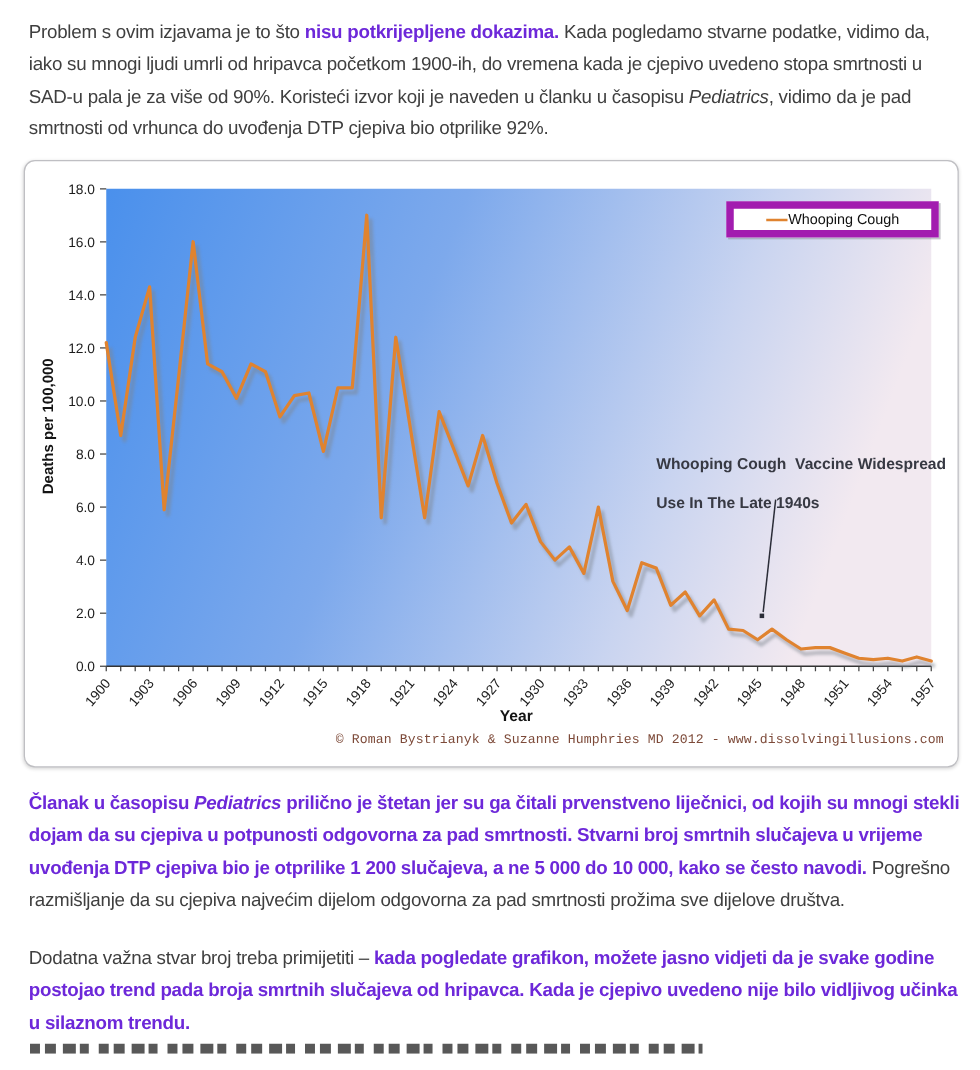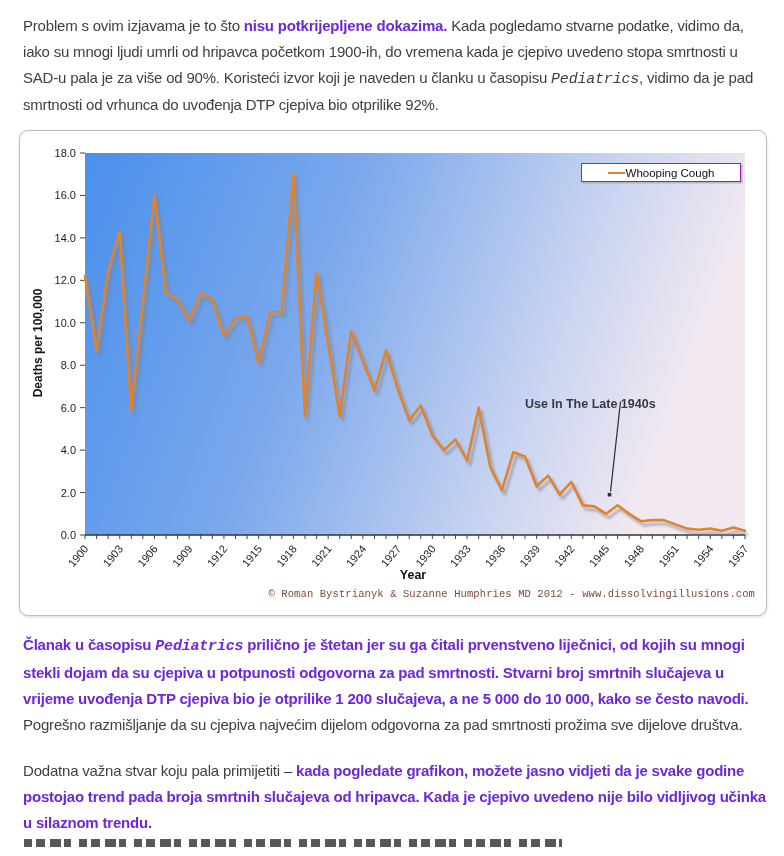--- a/index.html
+++ b/index.html
@@ -1,34 +1,34 @@
 <!DOCTYPE html>
 <html><head>
 <meta charset="utf-8">
 <style>
   html,body{margin:0;padding:0;background:#ffffff;}
   body{width:784px;font-family:"Liberation Sans",sans-serif;color:#3f3f3f;}
   .content{padding-top:13px;}
   p.para{width:745px;margin:0 0 0 23px;font-size:15px;line-height:25.8px;letter-spacing:-0.2px;}
   p.para .b{font-weight:bold;color:#6d28d9;}
-  p.para .i{font-style:italic;font-family:Liberation Mono, monospace;}
+  p.para .i{font-style:italic;}
   p.para2{margin-top:16px;}
   p.para3{margin-top:21px;}
 
   .chart-card{position:relative;width:746px;height:484px;margin:12px 0 0 19px;background:#fff;
     border:1px solid #bfbfc3;border-radius:9px;box-shadow:0 1px 3px rgba(0,0,0,.16);box-sizing:content-box;}
   .chart-card svg{position:absolute;left:0;top:0;}
   .ytick{font:11px "Liberation Sans",sans-serif;fill:#1c1c1c;}
   .xtick{font:11px "Liberation Sans",sans-serif;fill:#1c1c1c;}
   .ylabel{position:absolute;left:18px;top:212px;transform:translate(-50%,-50%) rotate(-90deg);
     font-size:12px;font-weight:bold;color:#141414;white-space:nowrap;}
   .xlabel{position:absolute;left:353px;top:437px;width:80px;text-align:center;
     font-size:12.5px;font-weight:bold;color:#141414;}
   .legend{position:absolute;left:561px;top:32px;width:158px;height:17px;background:#ffffff;
-    border:1px solid #a21caf;box-shadow:1.5px 1.5px 0 rgba(130,134,142,.45);
+    border:6px solid #a21caf;box-shadow:1.5px 1.5px 0 rgba(130,134,142,.45);
     display:flex;align-items:center;justify-content:center;font-size:11.5px;color:#101010;}
   .legend .dash{width:17px;height:0;border-top:2px solid #e0832f;margin-right:1px;}
   .anno{position:absolute;left:505px;top:235px;font-size:12.5px;line-height:15.5px;
     font-weight:bold;color:#373943;white-space:pre;}
   .credit{position:absolute;right:11px;top:457px;font-family:Liberation Mono, monospace;
     font-size:10.5px;color:#7d4a39;letter-spacing:0.1px;}
 
   .truncated{width:538px;height:8px;margin:3px 0 0 24px;overflow:hidden;opacity:.85;
     background:repeating-linear-gradient(90deg,
       #3a3a3a 0 8px, rgba(0,0,0,0) 8px 12px,
@@ -161,24 +161,24 @@
         <polyline points="65.0,145.1 76.6,219.4 88.2,140.8 99.7,100.5 111.3,278.8 122.9,172.7 134.5,64.4 146.1,162.1 157.6,168.4 169.2,189.7 180.8,162.1 192.4,168.4 203.9,204.5 215.5,187.5 227.1,185.4 238.7,232.1 250.3,181.2 261.8,181.2 273.4,43.2 285.0,285.2 296.6,140.8 308.2,213.0 319.7,285.2 331.3,200.3 342.9,230.0 354.5,259.7 366.1,219.4 377.6,257.6 389.2,289.4 400.8,274.5 412.4,304.3 423.9,319.1 435.5,308.5 447.1,329.7 458.7,276.7 470.3,336.1 481.8,359.4 493.4,321.2 505.0,325.5 516.6,355.2 528.2,344.6 539.7,363.7 551.3,350.9 562.9,374.3 574.5,375.4 586.1,382.8 597.6,374.3 609.2,382.8 620.8,390.2 632.4,389.1 643.9,389.1 655.5,393.4 667.1,397.6 678.7,398.7 690.3,397.6 701.8,399.8 713.4,396.6 725.0,399.8" fill="none" stroke="#e0832f" stroke-width="2.6" stroke-linejoin="round" stroke-linecap="round"></polyline>
         <line x1="600.5263157894732" y1="270.6777777777778" x2="590.5263157894732" y2="360.6777777777778" stroke="#2b2d38" stroke-width="1.2"></line>
         <rect x="587.7263157894732" y="361.8777777777778" width="3.6" height="3.6" fill="#2b2d38"></rect>
       </svg>
     <div class="ylabel">Deaths per 100,000</div>
     <div class="xlabel">Year</div>
     <div class="legend">
       <span class="dash"></span>
       <span>Whooping Cough</span>
     </div>
-    <div class="anno"><br>
+    <div class="anno"><span>Whooping Cough  Vaccine Widespread</span><br>
 <span>Use In The Late 1940s</span></div>
     <div class="credit">© Roman Bystrianyk &amp; Suzanne Humphries MD 2012 - www.dissolvingillusions.com</div>
   </div>
 
   <p class="para para2"><span class="b">Članak u časopisu </span><span class="b i">Pediatrics</span><span class="b"> prilično je štetan jer su ga čitali prvenstveno liječnici, od kojih su mnogi stekli dojam da su cjepiva u potpunosti odgovorna za pad smrtnosti. Stvarni broj smrtnih slučajeva u vrijeme uvođenja DTP cjepiva bio je otprilike 1 200 slučajeva, a ne 5 000 do 10 000, kako se često navodi.</span><span> Pogrešno razmišljanje da su cjepiva najvećim dijelom odgovorna za pad smrtnosti prožima sve dijelove društva.</span></p>
 
-  <p class="para para3"><span>Dodatna važna stvar koju pala primijetiti – </span><span class="b">kada pogledate grafikon, možete jasno vidjeti da je svake godine postojao trend pada broja smrtnih slučajeva od hripavca. Kada je cjepivo uvedeno nije bilo vidljivog učinka u silaznom trendu.</span></p>
+  <p class="para para3"><span>Dodatna važna stvar broj treba primijetiti – </span><span class="b">kada pogledate grafikon, možete jasno vidjeti da je svake godine postojao trend pada broja smrtnih slučajeva od hripavca. Kada je cjepivo uvedeno nije bilo vidljivog učinka u silaznom trendu.</span></p>
 
   <div class="truncated"></div>
 
 </div>
 
 </body></html>

